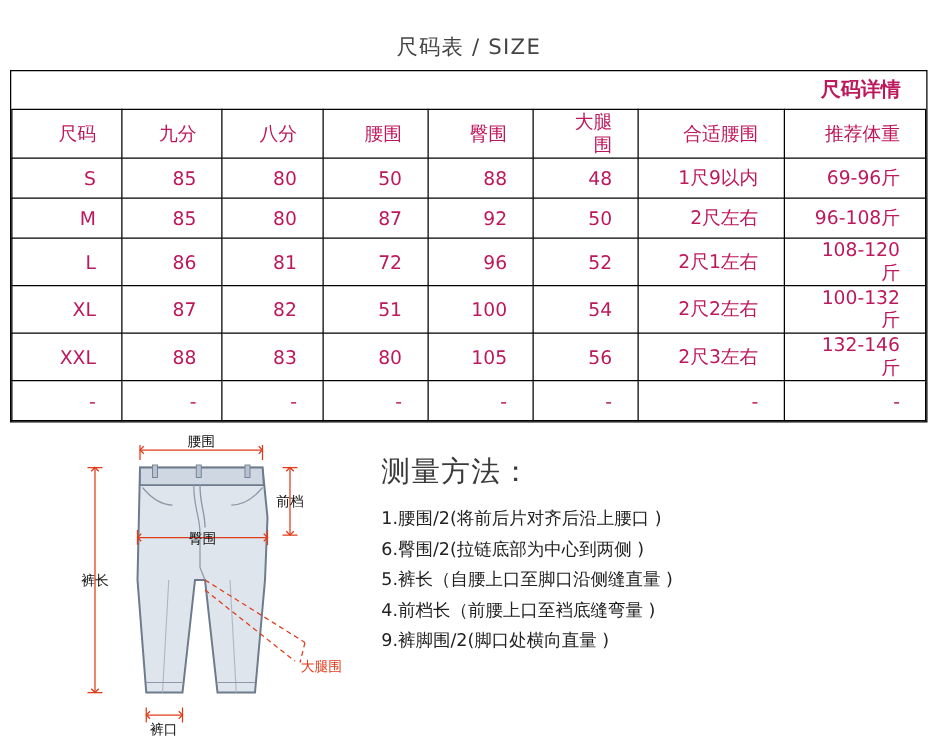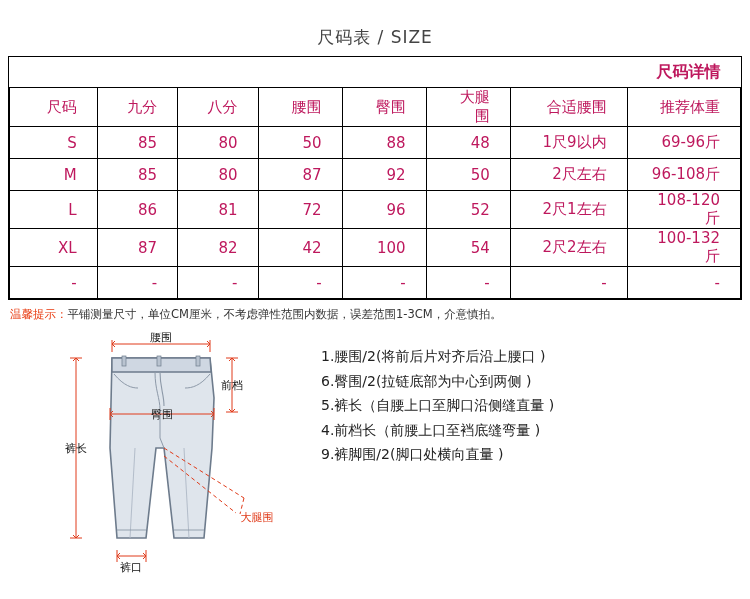--- a/index.html
+++ b/index.html
@@ -81,21 +81,21 @@
     padding-left: 6px;
   }
   .method h2 {
     font-size: 23px;
     font-weight: normal;
     color: #3a3a3a;
     margin: 18px 0 10px 0;
     letter-spacing: 1px;
   }
   .method ol {
-    margin: 16px;
+    margin: 0;
     padding: 0;
     list-style: none;
   }
   .method li {
     font-size: 14px;
     color: #222222;
     line-height: 24.5px;
     white-space: nowrap;
   }
   svg.pants { display: block; }
@@ -160,43 +160,50 @@
           <td>72</td>
           <td>96</td>
           <td>52</td>
           <td>2尺1左右</td>
           <td>108-120斤</td>
         </tr>
         <tr>
           <td>XL</td>
           <td>87</td>
           <td>82</td>
-          <td>42</td>
+          <td>51</td>
           <td>100</td>
           <td>54</td>
           <td>2尺2左右</td>
           <td>100-132斤</td>
         </tr>
         <tr>
+          <td>XXL</td>
+          <td>88</td>
+          <td>83</td>
+          <td>80</td>
+          <td>105</td>
+          <td>56</td>
+          <td>2尺3左右</td>
+          <td>132-146斤</td>
+        </tr>
+        <tr>
           <td>-</td>
           <td>-</td>
           <td>-</td>
           <td>-</td>
           <td>-</td>
           <td>-</td>
           <td>-</td>
           <td>-</td>
         </tr>
       </tbody>
     </table>
   </div>
 
-  <div class="note">
-    <span class="warn">温馨提示：</span><span>平铺测量尺寸，单位CM厘米，不考虑弹性范围内数据，误差范围1-3CM，介意慎拍。</span>
-  </div>
 
   <div class="lower">
 
     <div class="diagram">
       <svg class="pants" width="285" height="250" viewBox="0 0 285 250">
 
         <g>
           <path d="M98,30 L196,30 L200,70 L198,120 L190,210 L160,210 L150,120 L142,120 L132,210 L103,210 L96,120 Z" fill="#dfe5ec" stroke="#6d7b8c" stroke-width="1.6"></path>
 
           <path d="M98,30 L196,30 L197,44 L98,44 Z" fill="#cfd7e2" stroke="#6d7b8c" stroke-width="1.4"></path>
@@ -260,20 +267,21 @@
         <text x="147" y="13" font-size="11" fill="#111" text-anchor="middle" font-family="DejaVu Sans, Liberation Sans, sans-serif">腰围</text>
         <text x="148" y="90" font-size="11" fill="#111" text-anchor="middle" font-family="DejaVu Sans, Liberation Sans, sans-serif">臀围</text>
         <text x="218" y="61" font-size="11" fill="#111" text-anchor="middle" font-family="DejaVu Sans, Liberation Sans, sans-serif">前档</text>
         <text x="62" y="124" font-size="11" fill="#111" text-anchor="middle" font-family="DejaVu Sans, Liberation Sans, sans-serif">裤长</text>
         <text x="243" y="193" font-size="11" fill="#e03b1a" text-anchor="middle" font-family="DejaVu Sans, Liberation Sans, sans-serif">大腿围</text>
         <text x="117" y="243" font-size="11" fill="#111" text-anchor="middle" font-family="DejaVu Sans, Liberation Sans, sans-serif">裤口</text>
       </svg>
     </div>
 
     <div class="method">
+      <h2>测量方法：</h2>
       <ol>
         <li>1.腰围/2(将前后片对齐后沿上腰口 )</li>
         <li>6.臀围/2(拉链底部为中心到两侧 )</li>
         <li>5.裤长（自腰上口至脚口沿侧缝直量 )</li>
         <li>4.前档长（前腰上口至裆底缝弯量 )</li>
         <li>9.裤脚围/2(脚口处横向直量 )</li>
       </ol>
     </div>
 
   </div>

